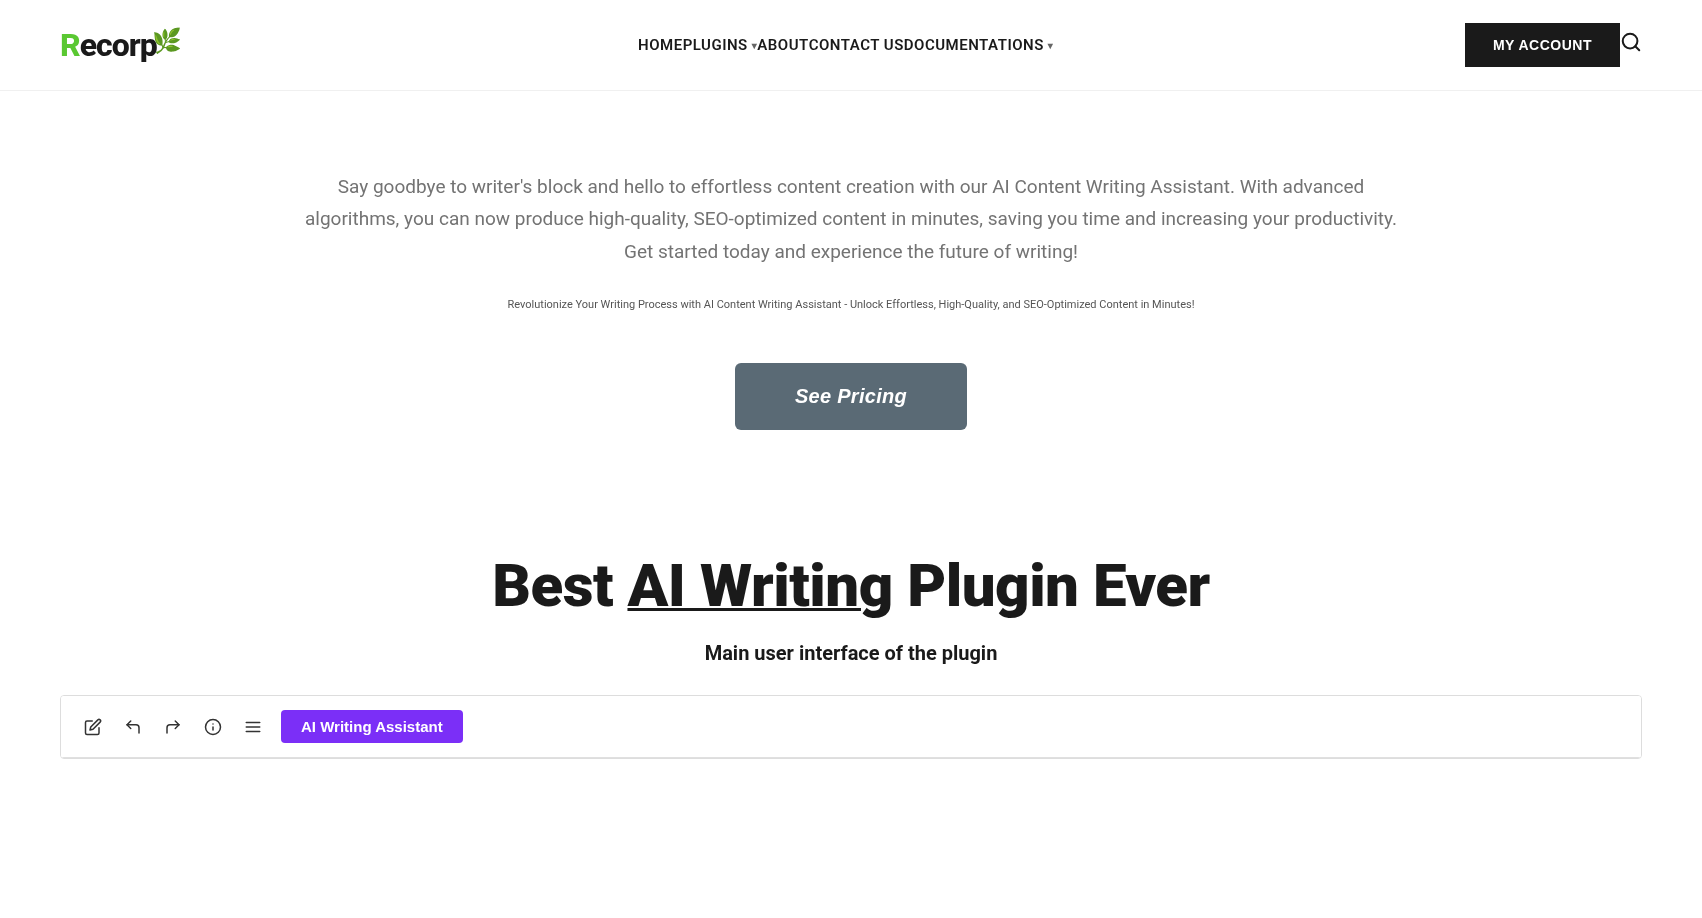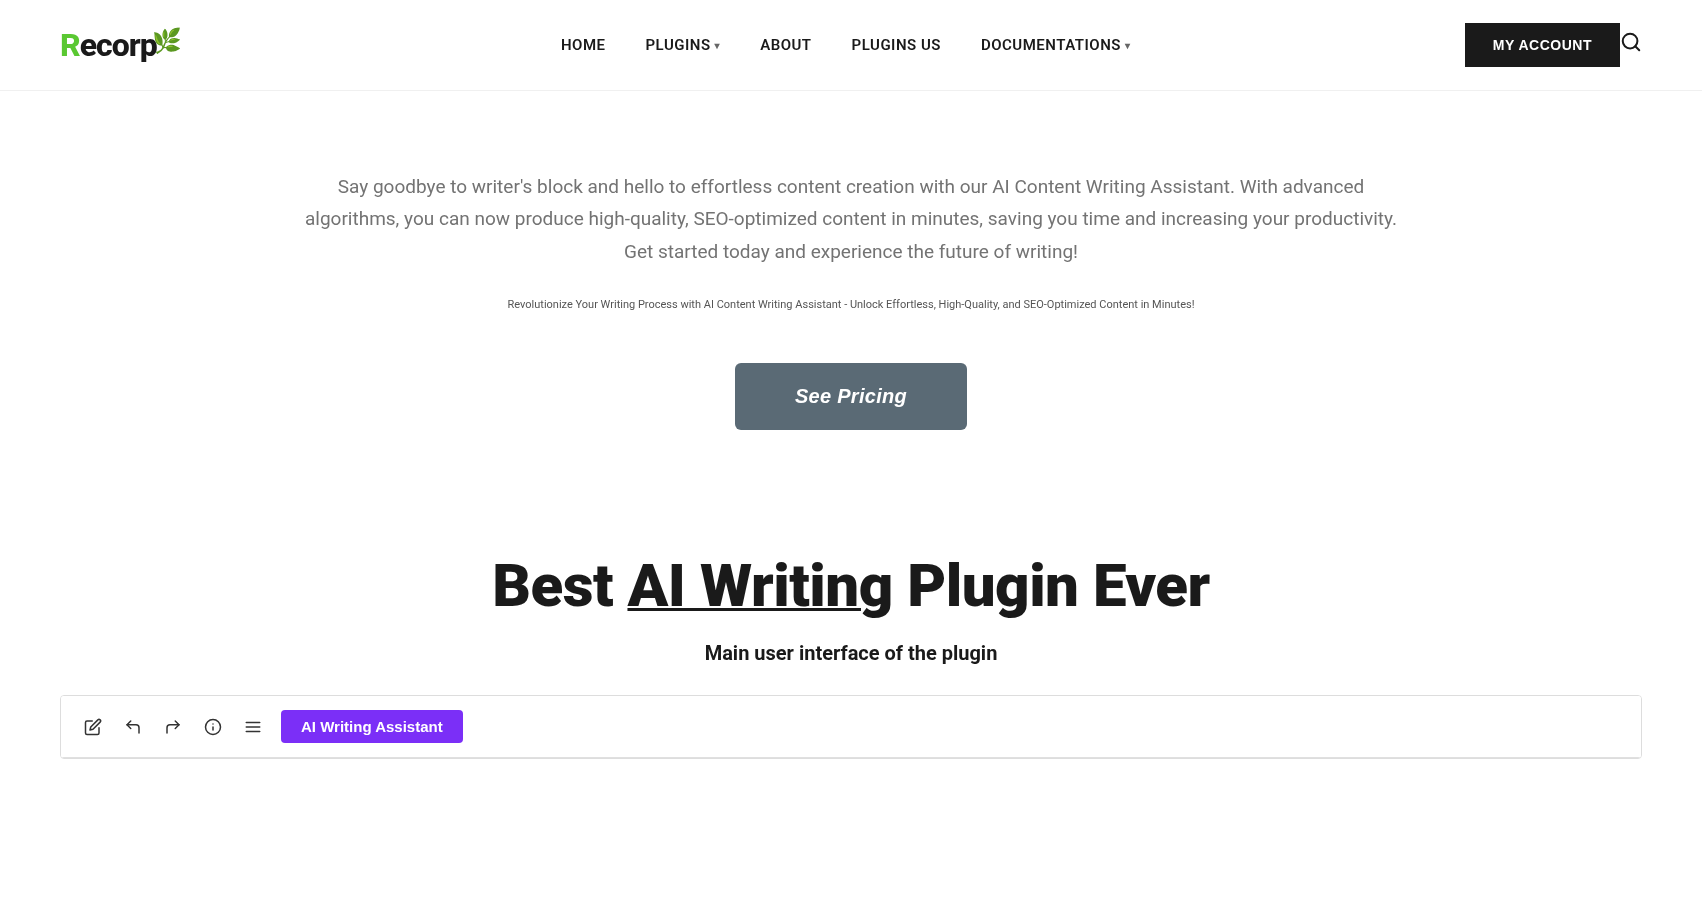--- a/index.html
+++ b/index.html
@@ -50,21 +50,20 @@
 
     .logo-leaf {
       font-size: 24px;
       margin-left: -4px;
       margin-top: -8px;
     }
 
     nav {
       display: flex;
       align-items: center;
-      gap: 40px;
       margin-left: 44px;
     }
 
     .nav-item {
       font-size: 15px;
       font-weight: 600;
       color: #1a1a1a;
       text-decoration: none;
       letter-spacing: 0.5px;
       cursor: pointer;
@@ -225,21 +224,21 @@
     <span class="logo-leaf">🌿</span>
   </div>
 
   <nav>
     <a class="nav-item">HOME</a>
     <a class="nav-item">
       <span>PLUGINS</span>
       <span class="chevron-down">▾</span>
     </a>
     <a class="nav-item">ABOUT</a>
-    <a class="nav-item">PLUGINS US</a>
+    <a class="nav-item">CONTACT US</a>
     <a class="nav-item">
       <span>DOCUMENTATIONS</span>
       <span class="chevron-down">▾</span>
     </a>
   </nav>
 
   <div class="header-right">
     <button class="my-account-btn">MY ACCOUNT</button>
     <button class="search-icon-btn">
       <span>

